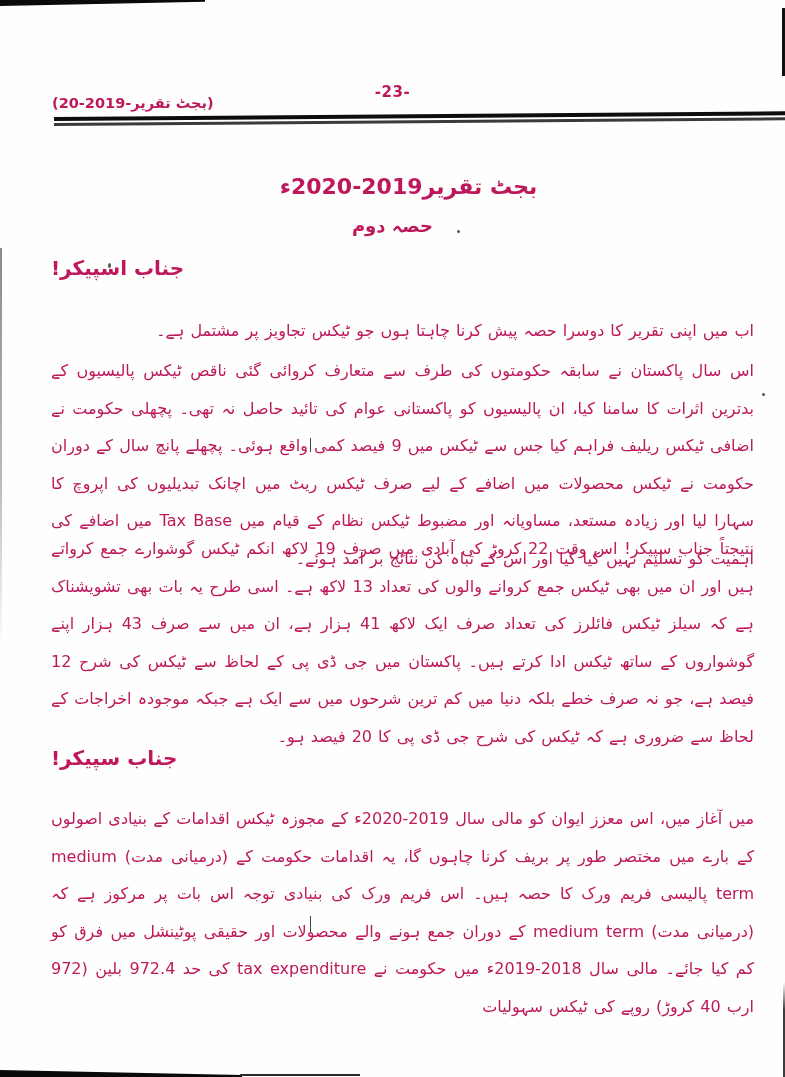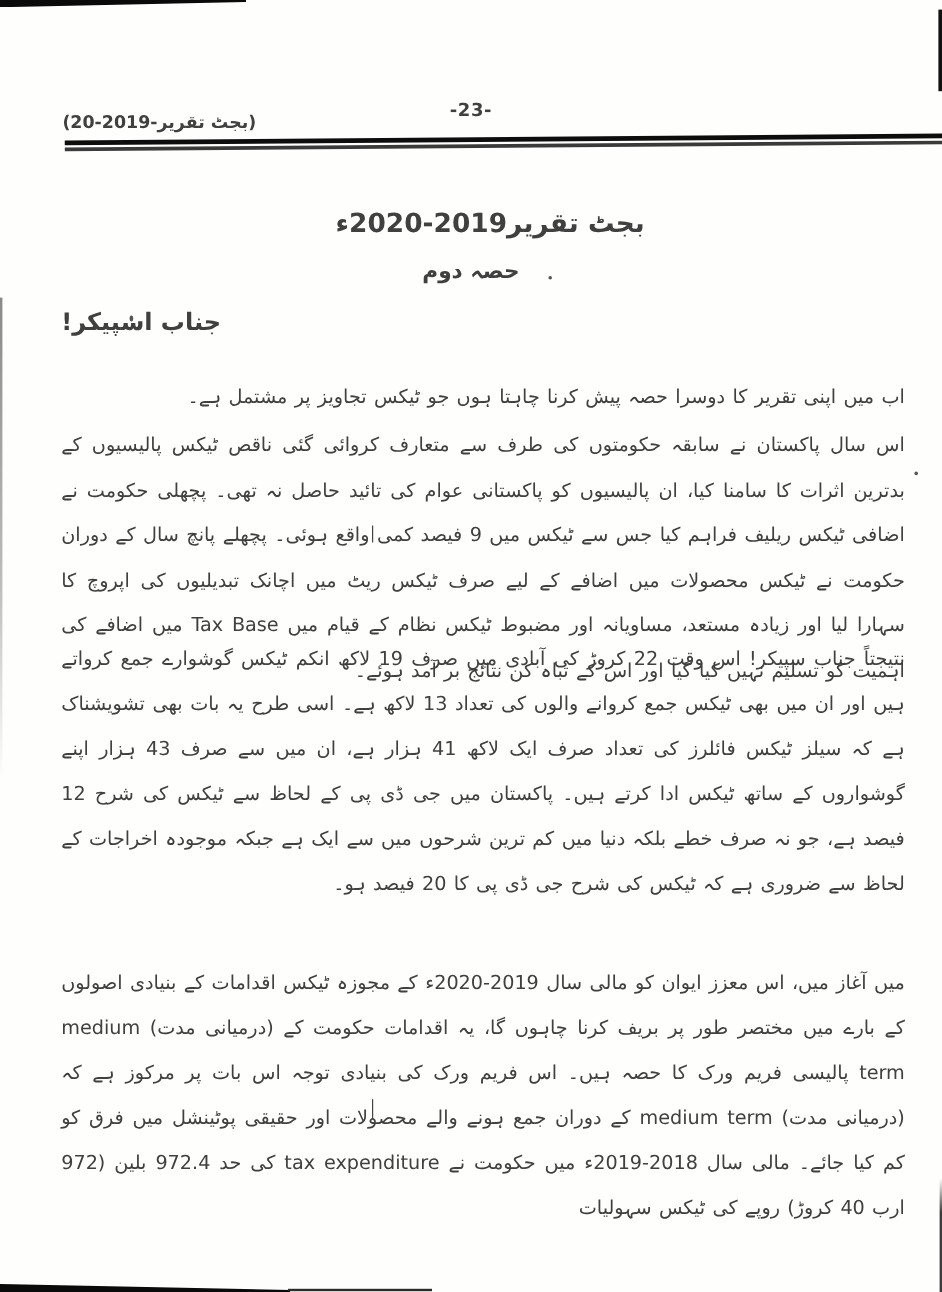--- a/index.html
+++ b/index.html
@@ -9,21 +9,21 @@
     font-family: "DejaVu Sans", sans-serif;
   }
   .page {
     position: relative;
     width: 785px;
     height: 1077px;
     margin: 0 auto;
     background: #fefefc;
     overflow: hidden;
     direction: rtl;
-    color: #404040;
+    color: #be185d;
   }
   
   .artifact { position: absolute; background: #0a0a0a; }
   .a-top-wedge {
     top: 0; left: 0; width: 205px; height: 6px;
     clip-path: polygon(0 0, 100% 0, 100% 28%, 0 100%);
   }
   .a-right-tick-top { top: 8px; right: 0; width: 3px; height: 68px; background:#111; }
   .a-left-line {
     top: 248px; left: 0; width: 2px; height: 400px;
@@ -118,16 +118,17 @@
 
   <div class="salutation sal-1">جناب اسپیکر!</div>
 
   <p class="para intro">اب میں اپنی تقریر کا دوسرا حصہ پیش کرنا چاہتا ہوں جو ٹیکس تجاویز پر مشتمل ہے۔</p>
 
   <p class="para p1">اس سال پاکستان نے سابقہ حکومتوں کی طرف سے متعارف کروائی گئی ناقص ٹیکس پالیسیوں کے بدترین اثرات کا سامنا کیا، ان پالیسیوں کو پاکستانی عوام کی تائید حاصل نہ تھی۔ پچھلی حکومت نے اضافی ٹیکس ریلیف فراہم کیا جس سے ٹیکس میں 9 فیصد کمی واقع ہوئی۔ پچھلے پانچ سال کے دوران حکومت نے ٹیکس محصولات میں اضافے کے لیے صرف ٹیکس ریٹ میں اچانک تبدیلیوں کی اپروچ کا سہارا لیا اور زیادہ مستعد، مساویانہ اور مضبوط ٹیکس نظام کے قیام میں Tax Base میں اضافے کی اہمیت کو تسلیم نہیں کیا گیا اور اس کے تباہ کن نتائج بر آمد ہوئے۔</p>
 
   <p class="para p2">نتیجتاً جناب سپیکر! اس وقت 22 کروڑ کی آبادی میں صرف 19 لاکھ انکم ٹیکس گوشوارے جمع کرواتے ہیں اور ان میں بھی ٹیکس جمع کروانے والوں کی تعداد 13 لاکھ ہے۔ اسی طرح یہ بات بھی تشویشناک ہے کہ سیلز ٹیکس فائلرز کی تعداد صرف ایک لاکھ 41 ہزار ہے، ان میں سے صرف 43 ہزار اپنے گوشواروں کے ساتھ ٹیکس ادا کرتے ہیں۔ پاکستان میں جی ڈی پی کے لحاظ سے ٹیکس کی شرح 12 فیصد ہے، جو نہ صرف خطے بلکہ دنیا میں کم ترین شرحوں میں سے ایک ہے جبکہ موجودہ اخراجات کے لحاظ سے ضروری ہے کہ ٹیکس کی شرح جی ڈی پی کا 20 فیصد ہو۔</p>
 
 
+  <div class="salutation sal-2">جناب سپیکر!</div>
 
   <p class="para p4">میں آغاز میں، اس معزز ایوان کو مالی سال 2019-2020ء کے مجوزہ ٹیکس اقدامات کے بنیادی اصولوں کے بارے میں مختصر طور پر بریف کرنا چاہوں گا، یہ اقدامات حکومت کے (درمیانی مدت) medium term پالیسی فریم ورک کا حصہ ہیں۔ اس فریم ورک کی بنیادی توجہ اس بات پر مرکوز ہے کہ (درمیانی مدت) medium term کے دوران جمع ہونے والے محصولات اور حقیقی پوٹینشل میں فرق کو کم کیا جائے۔ مالی سال 2018-2019ء میں حکومت نے tax expenditure کی حد 972.4 بلین (972 ارب 40 کروڑ) روپے کی ٹیکس سہولیات</p>
 
 </div>
 
 </body></html>

